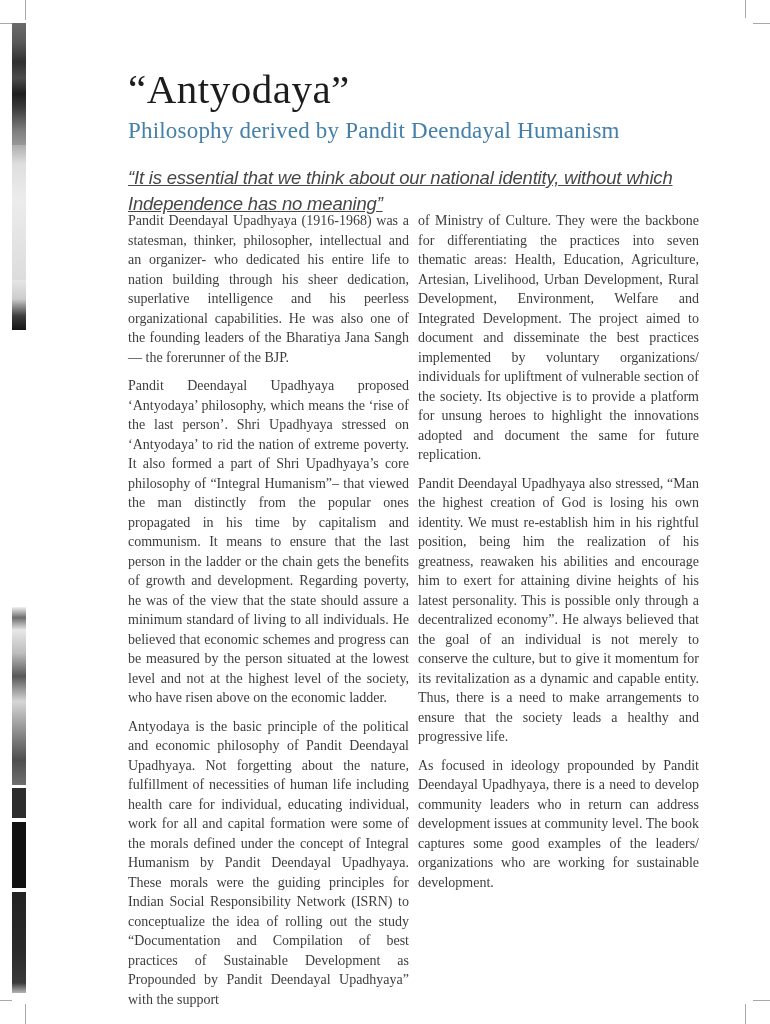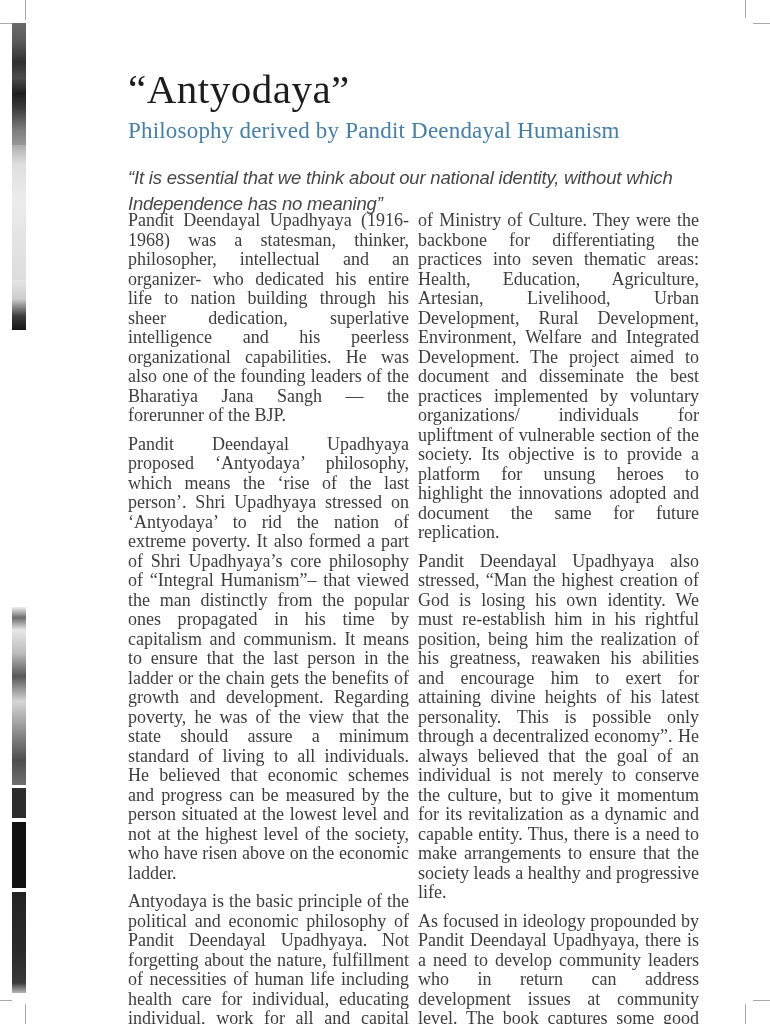--- a/index.html
+++ b/index.html
@@ -48,31 +48,31 @@
   .article-subtitle {
     margin-top: 7px;
     font-family: "Liberation Serif", serif;
     font-size: 23px; font-weight: 400; color: #4480aa;
     letter-spacing: 0.2px;
   }
   .article-quote {
     margin-top: 21px; width: 568px;
     font-family: "Liberation Sans", sans-serif;
     font-style: italic; font-size: 18.5px; font-weight: 500;
-    color: #474747; line-height: 1.42; letter-spacing: -0.2px;
+    color: #474747; line-height: 1.42; letter-spacing: -0.2px; text-decoration: underline;
   }
 
   .columns {
     position: absolute; left: 128px; top: 211px; width: 571px;
     display: flex; gap: 9px;
   }
   .col { width: 281px; }
   .col p {
     font-family: "Liberation Serif", serif;
-    font-size: 18px; color: #3d3d3d;
+    font-size: 14px; color: #3d3d3d;
     line-height: 19.5px;
     text-align: justify;
     margin-bottom: 9px;
   }
 </style>
 </head>
 <body>
 
 <div class="crop tl-v"></div>
 <div class="crop tl-h"></div>

